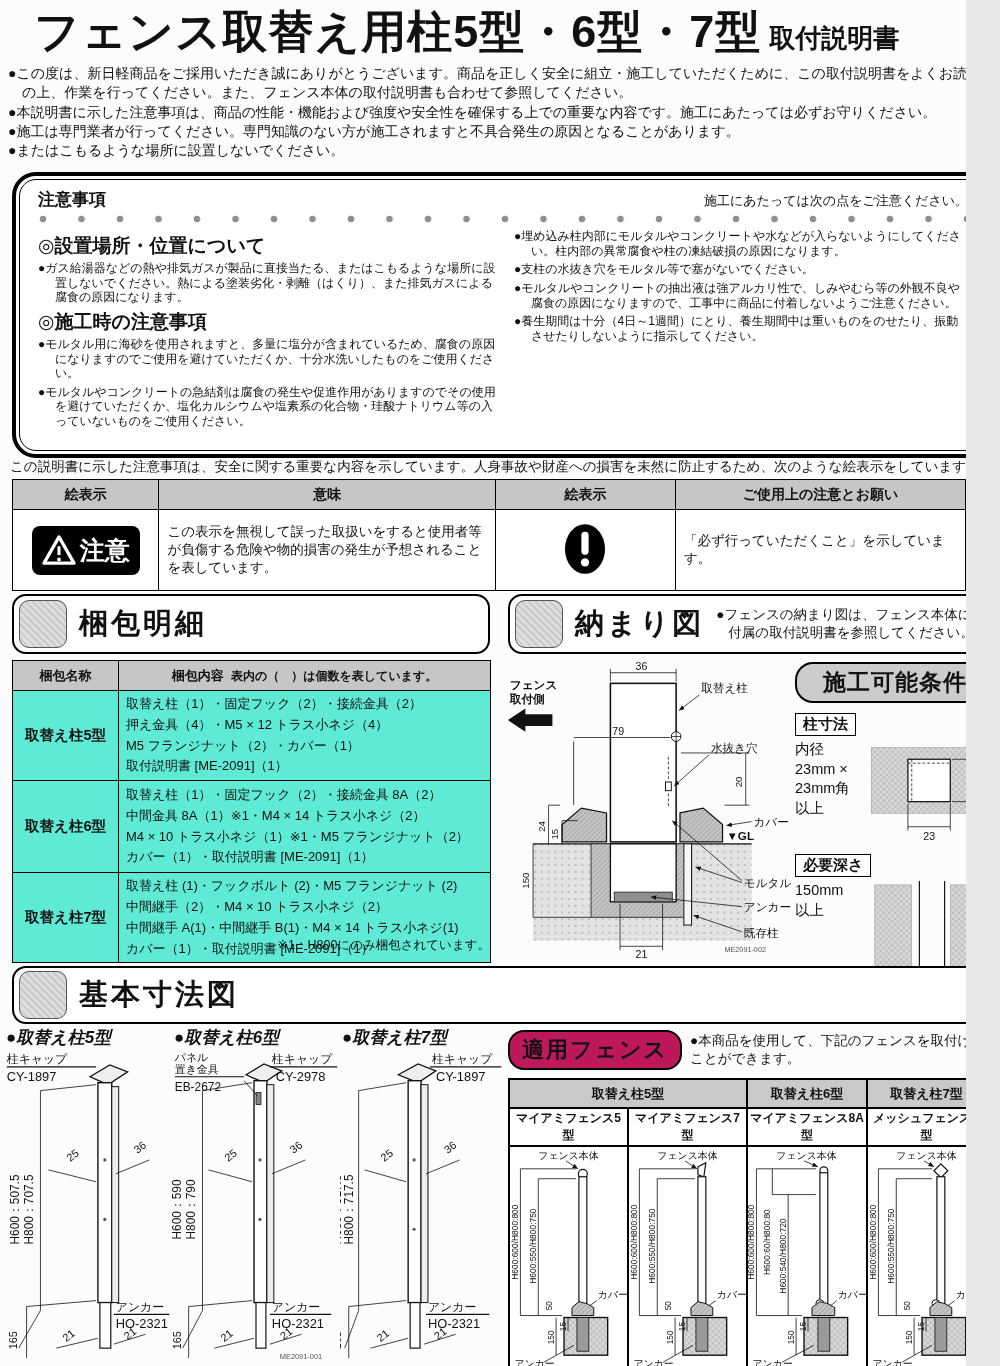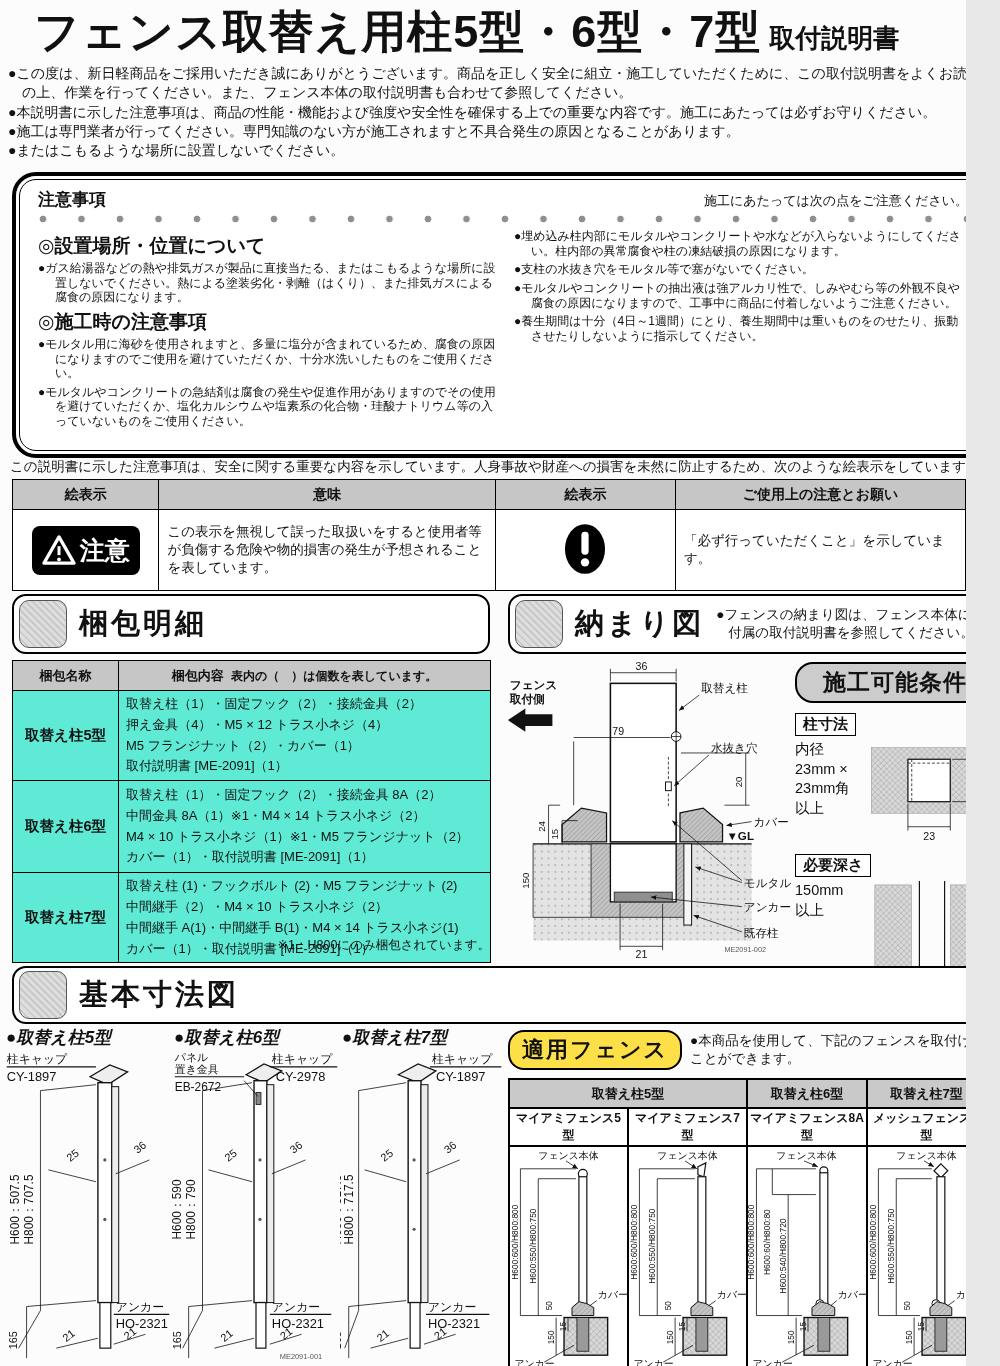--- a/index.html
+++ b/index.html
@@ -70,21 +70,21 @@
             padding:1px 7px;background:#fff;}
   .cond-row{display:flex;margin-top:4px;}
   .cond-txt{font-size:14.5px;line-height:1.35;width:74px;}
   .cond-code{text-align:right;font-size:7.5px;color:#555;}
   
   .posts{position:absolute;left:4px;top:1026px;width:504px;display:flex;}
   .post-block{width:168px;}
   .post-title{font-size:17px;font-weight:bold;white-space:nowrap;margin:0 0 2px 2px;font-style:italic;}
   
   .app-head{position:absolute;left:508px;top:1030px;width:487px;display:flex;gap:8px;align-items:flex-start;}
-  .app-lbl{border:2.5px solid #000;border-radius:16px;background:#fde047;font-size:22px;font-weight:bold;
+  .app-lbl{border:2.5px solid #000;border-radius:16px;background:#be185d;font-size:22px;font-weight:bold;
            letter-spacing:2px;padding:3px 12px;white-space:nowrap;}
   .app-note{font-size:13.5px;line-height:1.3;padding-top:2px;}
   .apptab{position:absolute;left:508px;top:1078px;border-collapse:collapse;table-layout:fixed;}
   .apptab th,.apptab td{border:2px solid #000;background:#fff;}
   .apptab th{background:#c9c9c9;font-size:13px;font-weight:bold;height:25px;}
   .apptab td.fname{font-size:12px;text-align:center;height:25px;font-weight:bold;}
   .apptab td.diag{height:232px;padding:0;vertical-align:top;}
 </style>
 </head>
 <body>

